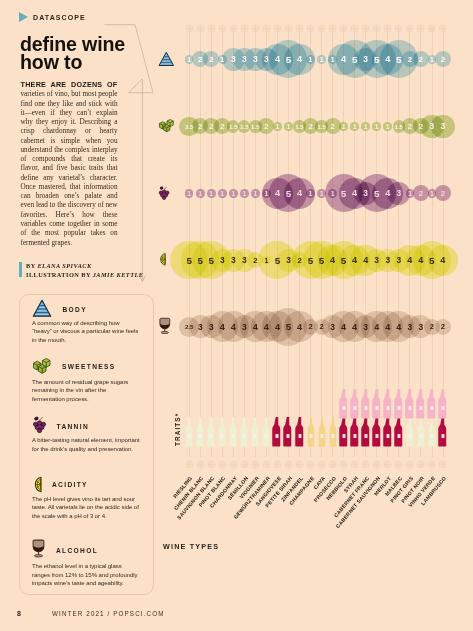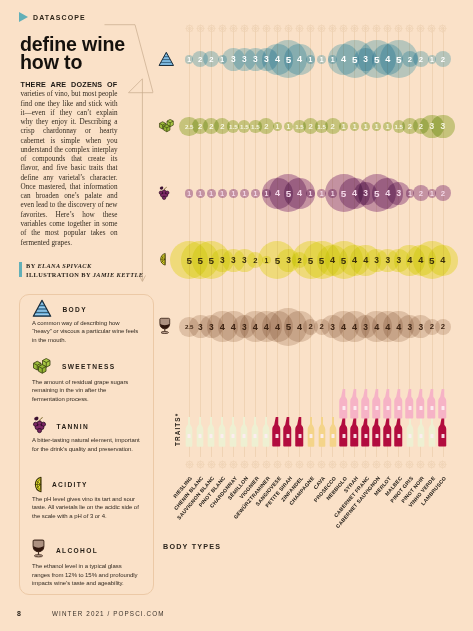--- a/index.html
+++ b/index.html
@@ -1039,18 +1039,18 @@
       <div class="vlabel" style="left: 389.94px; top: 474px; transform-origin: 100% 50%; transform: translateX(-100%) rotate(-50deg); font-family: &quot;Liberation Sans&quot;, sans-serif; font-size: 5.2px; font-weight: bold; letter-spacing: 0.22px; color: rgb(31, 26, 20);">MERLOT</div>
       <div class="vlabel" style="left: 400.97px; top: 474px; transform-origin: 100% 50%; transform: translateX(-100%) rotate(-50deg); font-family: &quot;Liberation Sans&quot;, sans-serif; font-size: 5.2px; font-weight: bold; letter-spacing: 0.22px; color: rgb(31, 26, 20);">MALBEC</div>
       <div class="vlabel" style="left: 412px; top: 474px; transform-origin: 100% 50%; transform: translateX(-100%) rotate(-50deg); font-family: &quot;Liberation Sans&quot;, sans-serif; font-size: 5.2px; font-weight: bold; letter-spacing: 0.22px; color: rgb(31, 26, 20);">PINOT GRIS</div>
       <div class="vlabel" style="left: 423.03px; top: 474px; transform-origin: 100% 50%; transform: translateX(-100%) rotate(-50deg); font-family: &quot;Liberation Sans&quot;, sans-serif; font-size: 5.2px; font-weight: bold; letter-spacing: 0.22px; color: rgb(31, 26, 20);">PINOT NOIR</div>
       <div class="vlabel" style="left: 434.06px; top: 474px; transform-origin: 100% 50%; transform: translateX(-100%) rotate(-50deg); font-family: &quot;Liberation Sans&quot;, sans-serif; font-size: 5.2px; font-weight: bold; letter-spacing: 0.22px; color: rgb(31, 26, 20);">VINHO VERDE</div>
       <div class="vlabel" style="left: 445.09px; top: 474px; transform-origin: 100% 50%; transform: translateX(-100%) rotate(-50deg); font-family: &quot;Liberation Sans&quot;, sans-serif; font-size: 5.2px; font-weight: bold; letter-spacing: 0.22px; color: rgb(31, 26, 20);">LAMBRUSCO</div>
     </div>
 
   <div class="traits-lbl" style="left:174px;top:446px;">TRAITS*</div>
 
-  <div class="wt-label" style="left:163px;top:542px;">BODY TYPES</div>
+  <div class="wt-label" style="left:163px;top:542px;">WINE TYPES</div>
   <div id="wine-types"></div>
 
   <div class="note"></div>
 
 </div>
 
 </body></html>

